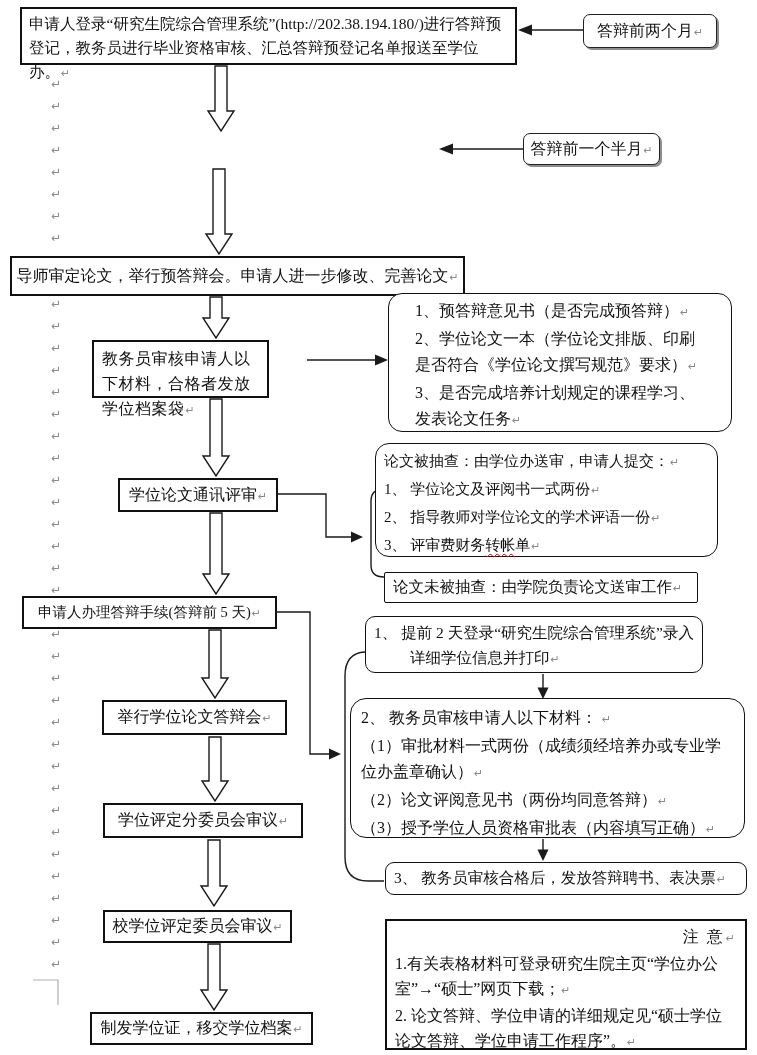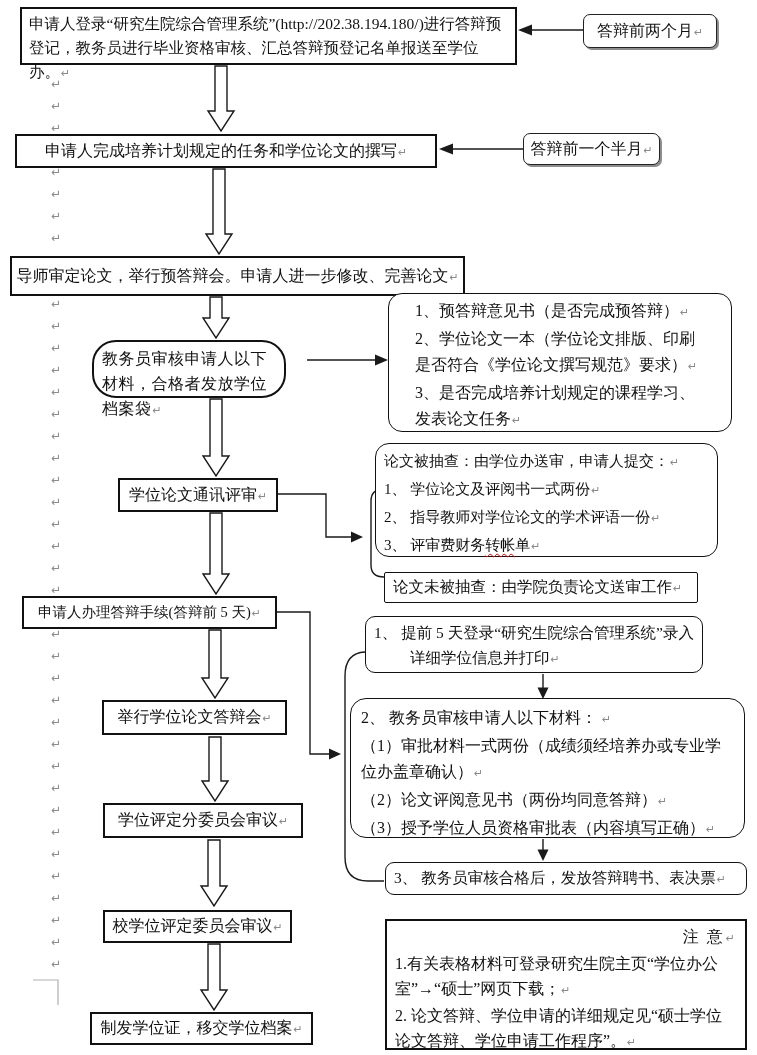--- a/index.html
+++ b/index.html
@@ -113,33 +113,30 @@
       <path d="M33,980 H58 V1005"></path>
     </g>
   </svg>
 
   <div class="box rect pad" style="left:20px;top:7px;width:497px;height:58px;font-size:15.5px;line-height:24px;"><span><span>申请人登录“研究生院综合管理系统”(http://202.38.194.180/)进行答辩预登记，</span><span class="seg-u">教务员</span><span>进行毕业资格审核、汇总答辩预登记名单报送至学位办。</span><span class="seg-p">↵</span></span></div>
 
   <div class="box tag" style="left:583px;top:14px;width:134px;height:34px;">
       <span><span>答辩前两个月</span><span class="seg-p">↵</span></span>
     </div>
 
-  <div class="box rect vcenter hcenter" style="left:15px;top:134px;width:422px;height:34px;">
-      <span><span>申请人完成培养计划规定的任务和学位论文的撰写</span><span class="seg-p">↵</span></span>
-    </div>
 
   <div class="box tag" style="left:523px;top:133px;width:137px;height:32px;">
       <span><span>答辩前一个半月</span><span class="seg-p">↵</span></span>
     </div>
 
   <div class="box rect vcenter hcenter" style="left:10px;top:256px;width:455px;height:40px;">
       <span><span>导师审定论文，举行预答辩会。申请人进一步修改、完善论文</span><span class="seg-p">↵</span></span>
     </div>
 
-  <div class="box rect" style="left:92px;top:340px;width:194px;height:58px;padding:4px 8px;line-height:25px;letter-spacing:0.5px;border-radius:24px;"><span><span class="seg-u">教务员</span><span>审核申请人以下材料，合格者发放学位档案袋</span><span class="seg-p">↵</span></span></div>
+  <div class="box rect" style="left:92px;top:340px;width:177px;height:58px;padding:4px 8px;line-height:25px;letter-spacing:0.5px;"><span><span class="seg-u">教务员</span><span>审核申请人以下材料，合格者发放学位档案袋</span><span class="seg-p">↵</span></span></div>
 
   <div class="box round" style="left:388px;top:293px;width:344px;height:139px;padding:4px 26px;line-height:26px;">
       <div class="tline"><span>1、预答辩意见书（是否完成预答辩）</span><span class="seg-p">↵</span></div>
       <div class="tline"><span>2、学位论文一本（学位论文排版、印刷是否符合《学位论文撰写规范》要求）</span><span class="seg-p">↵</span></div>
       <div class="tline"><span>3、是否完成培养计划规定的课程学习、发表论文任务</span><span class="seg-p">↵</span></div>
     </div>
 
   <div class="box rect vcenter hcenter" style="left:118px;top:478px;width:160px;height:34px;">
       <span><span>学位论文通讯评审</span><span class="seg-p">↵</span></span>
     </div>
@@ -153,21 +150,21 @@
 
   <div class="box round" style="left:384px;top:572px;width:314px;height:31px;padding:0 8px;line-height:28px;font-size:15.5px;border-radius:2px;">
       <div class="tline"><span>论文未被抽查：由学院负责论文送审工作</span><span class="seg-p">↵</span></div>
     </div>
 
   <div class="box rect vcenter hcenter" style="left:22px;top:596px;width:255px;height:33px;font-size:14.5px;">
       <span><span>申请人办理答辩手续(答辩前 5 天)</span><span class="seg-p">↵</span></span>
     </div>
 
   <div class="box round hang" style="left:365px;top:616px;width:338px;height:57px;padding:3px 8px;line-height:25px;font-size:15.5px;border-radius:10px;">
-      <div class="tline"><span>1、 提前 5 天登录“研究生院综合管理系统”录入详细学位信息并打印</span><span class="seg-p">↵</span></div>
+      <div class="tline"><span>1、 提前 2 天登录“研究生院综合管理系统”录入详细学位信息并打印</span><span class="seg-p">↵</span></div>
     </div>
 
   <div class="box round" style="left:350px;top:698px;width:395px;height:140px;padding:6px 10px;line-height:26px;border-radius:16px;">
       <div class="tline"><span>2、 </span><span class="seg-u">教务员</span><span>审核申请人以下材料： </span><span class="seg-p">↵</span></div>
       <div class="tline"><span>（1）审批材料一式两份（成绩须经</span><span class="seg-u">培养办</span><span>或专业学位办盖章确认）</span><span class="seg-p">↵</span></div>
       <div class="tline"><span>（2）论文评阅意见书（两份均同意答辩）</span><span class="seg-p">↵</span></div>
       <div class="tline"><span>（3）授予学位人员资格审批表（内容填写正确）</span><span class="seg-p">↵</span></div>
     </div>
 
   <div class="box round" style="left:385px;top:862px;width:362px;height:33px;padding:0 8px;line-height:30px;font-size:15.5px;border-radius:9px;">

